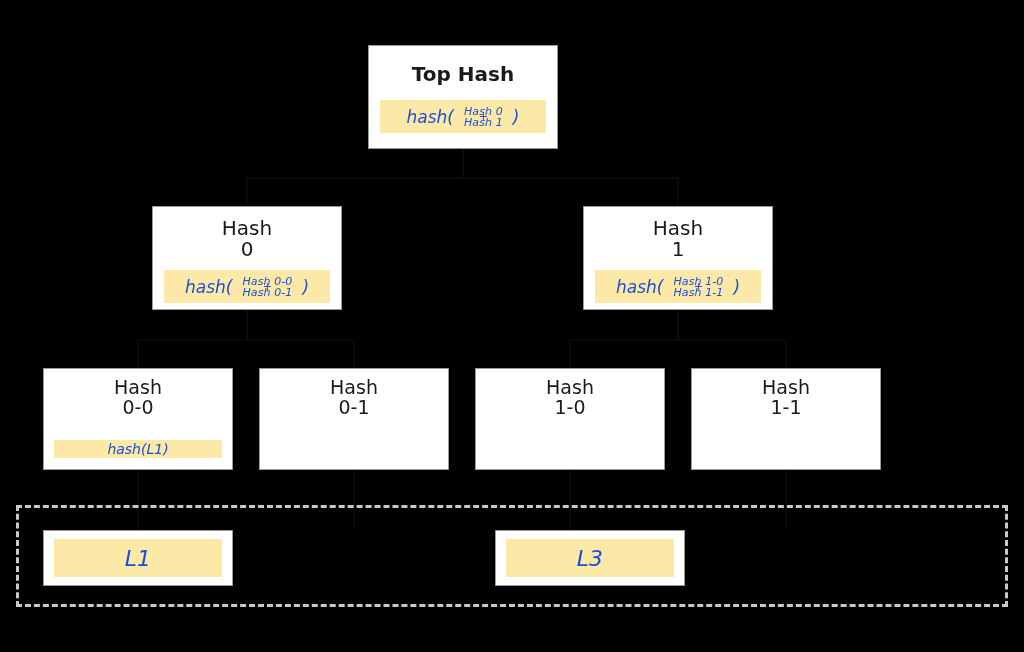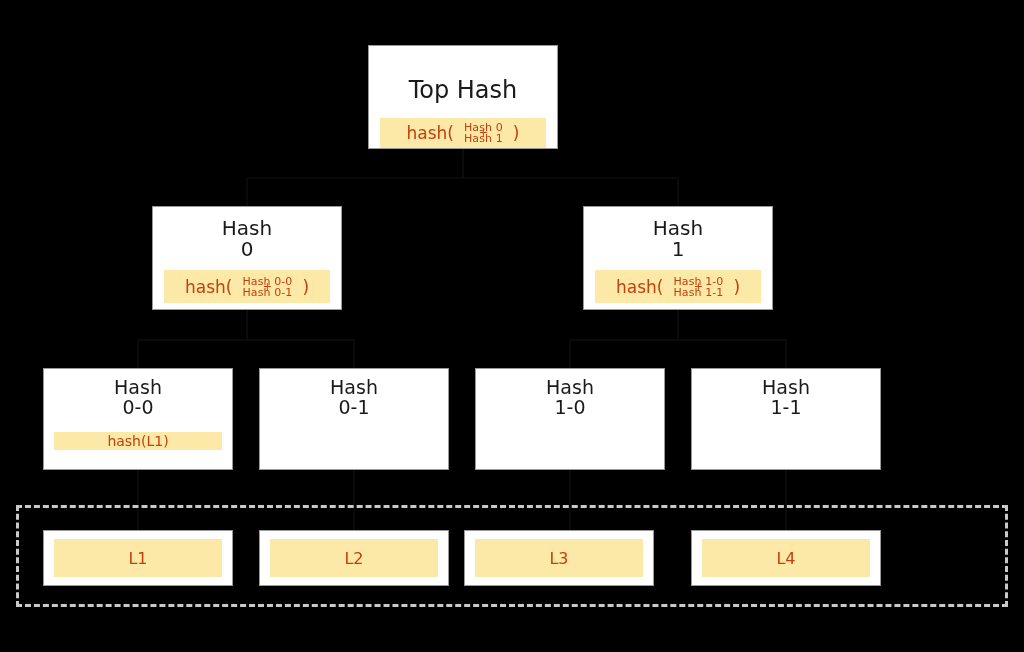--- a/index.html
+++ b/index.html
@@ -39,34 +39,36 @@
     color: #1a1a1a;
     line-height: 1.05;
     white-space: pre-line;
   }
   .chip {
     background: #fce9a8;
     box-sizing: border-box;
     display: flex;
     align-items: center;
     justify-content: center;
-    color: #c2410c;
+    color: #1d4ed8;
     white-space: nowrap;
+    font-style: italic;
   }
 
   
   #node-top {
     left: 368px;
     top: 45px;
     width: 190px;
     height: 104px;
   }
   #node-top .node-title {
-    font-size: 24px;
-    margin-top: 32px;
+    font-size: 20px;
+    margin-top: 18px;
+    font-weight: bold;
   }
   #node-top .chip {
     width: 166px;
     height: 33px;
     margin-top: 15px;
   }
 
   
   .node-l1 {
     top: 206px;
@@ -95,21 +97,21 @@
   #node-h01 { left: 259px; }
   #node-h10 { left: 475px; }
   #node-h11 { left: 691px; }
   .node-l2 .node-title {
     font-size: 19px;
     margin-top: 9px;
   }
   .node-l2 .chip {
     width: 168px;
     height: 18px;
-    margin-top: 14px;
+    margin-top: 22px;
     font-size: 14px;
   }
 
   
   #data-container {
     position: absolute;
     left: 16px;
     top: 505px;
     width: 992px;
     height: 102px;
@@ -118,26 +120,26 @@
   }
   .node-data {
     position: absolute;
     top: 530px;
     width: 190px;
     height: 56px;
     justify-content: center;
   }
   #node-l1blk { left: 43px; }
   #node-l2blk { left: 259px; }
-  #node-l3blk { left: 464px; }
+  #node-l3blk { left: 495px; }
   #node-l4blk { left: 691px; }
   .node-data .chip {
     width: 168px;
     height: 38px;
-    font-size: 16px;
+    font-size: 22px;
   }
 
   
   .hash-expr {
     display: flex;
     align-items: center;
     justify-content: center;
     width: 100%;
     height: 100%;
   }
@@ -269,23 +271,17 @@
   <div class="node node-l2" id="node-h11">
     <div class="node-title">Hash
 1-1</div>
   </div>
 
   <div id="data-container"></div>
 
   <div class="node node-data" id="node-l1blk">
     <div class="chip">L1</div>
   </div>
-  <div class="node node-data" id="node-l2blk">
-    <div class="chip">L2</div>
-  </div>
   <div class="node node-data" id="node-l3blk">
     <div class="chip">L3</div>
   </div>
-  <div class="node node-data" id="node-l4blk">
-    <div class="chip">L4</div>
-  </div>
 
 </div>
 
 </body></html>

